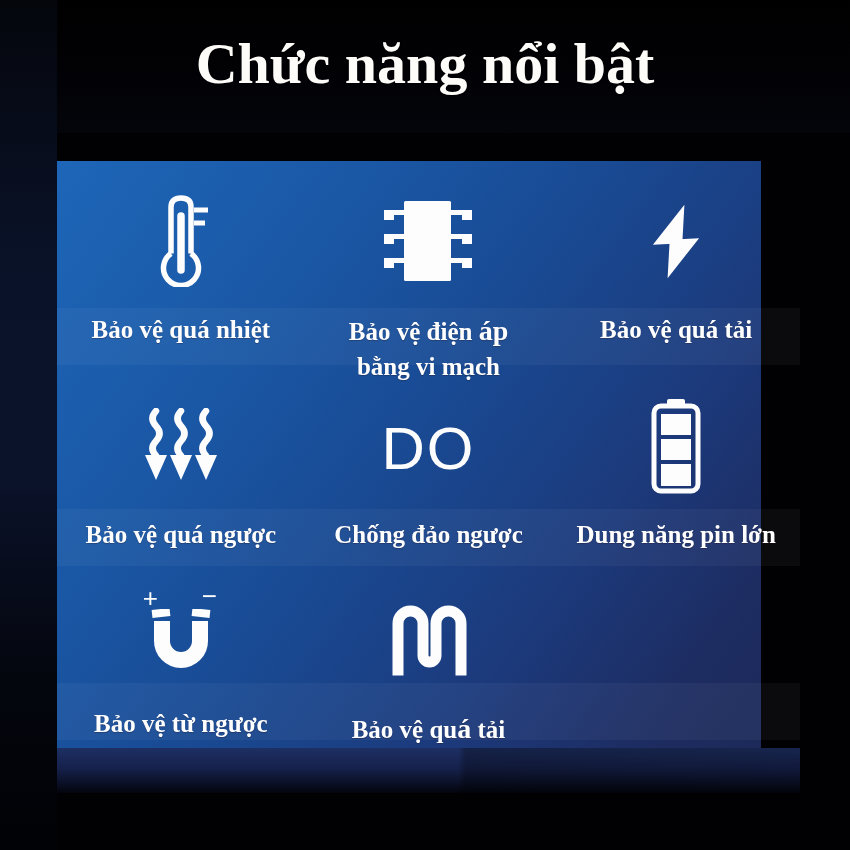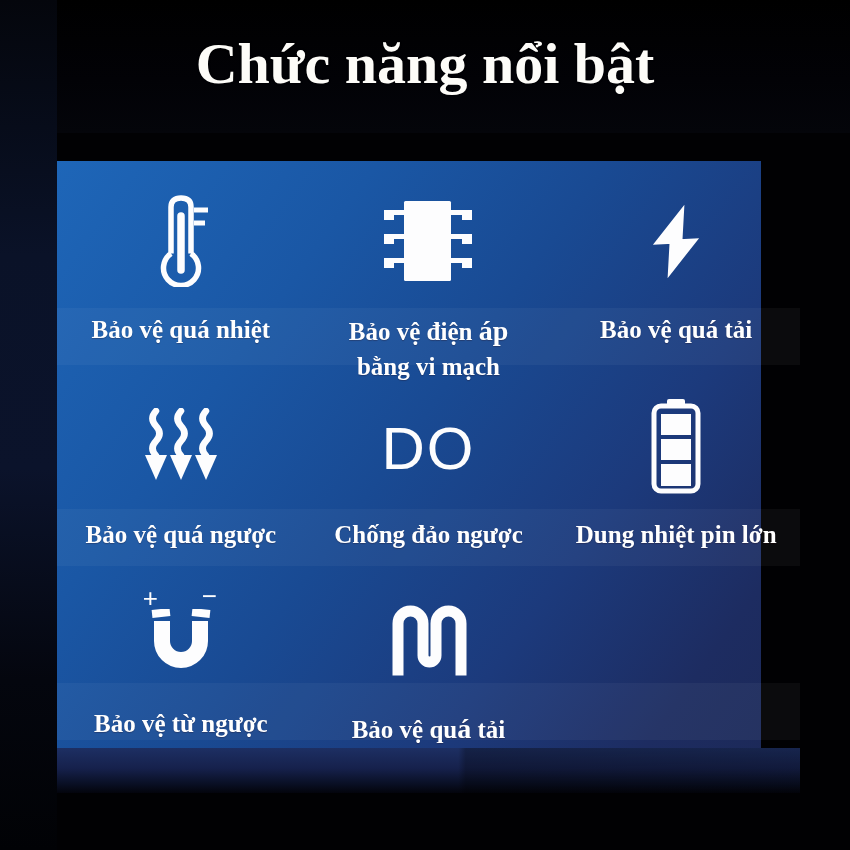--- a/index.html
+++ b/index.html
@@ -170,21 +170,21 @@
           <svg width="50" height="95" viewBox="0 0 50 95">
             <rect class="f" x="16" y="0" width="18" height="8" rx="2"></rect>
             <rect class="st" stroke-width="5" x="3" y="7" width="44" height="85" rx="7"></rect>
             <g class="f">
               <rect x="10" y="15" width="30" height="21"></rect>
               <rect x="10" y="40" width="30" height="21"></rect>
               <rect x="10" y="65" width="30" height="22"></rect>
             </g>
           </svg>
         </div>
-        <div class="label">Dung nhiệt pin lớn</div>
+        <div class="label">Dung năng pin lớn</div>
       </div>
 
       <div class="cell">
         <div class="magnet-wrap">
           <span class="magnet-sign plus">+</span>
           <span class="magnet-sign minus">−</span>
           <svg width="84" height="76" viewBox="0 0 84 76">
             <path class="st" stroke-width="16" d="M23 12 L23 32 A19 19 0 0 0 61 32 L61 12"></path>
             <g class="f">
               <rect x="13" y="0" width="18" height="8" transform="rotate(-6 22 4)"></rect>

